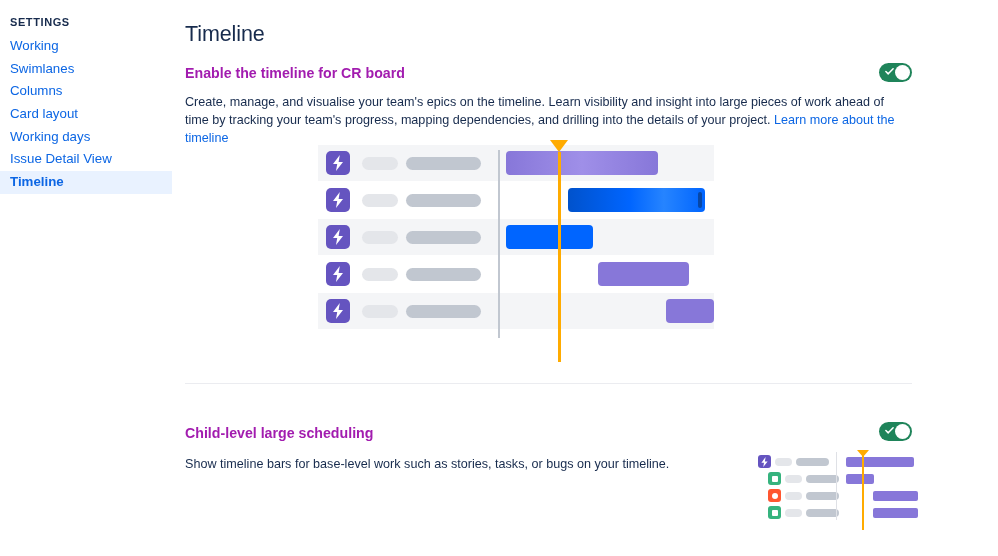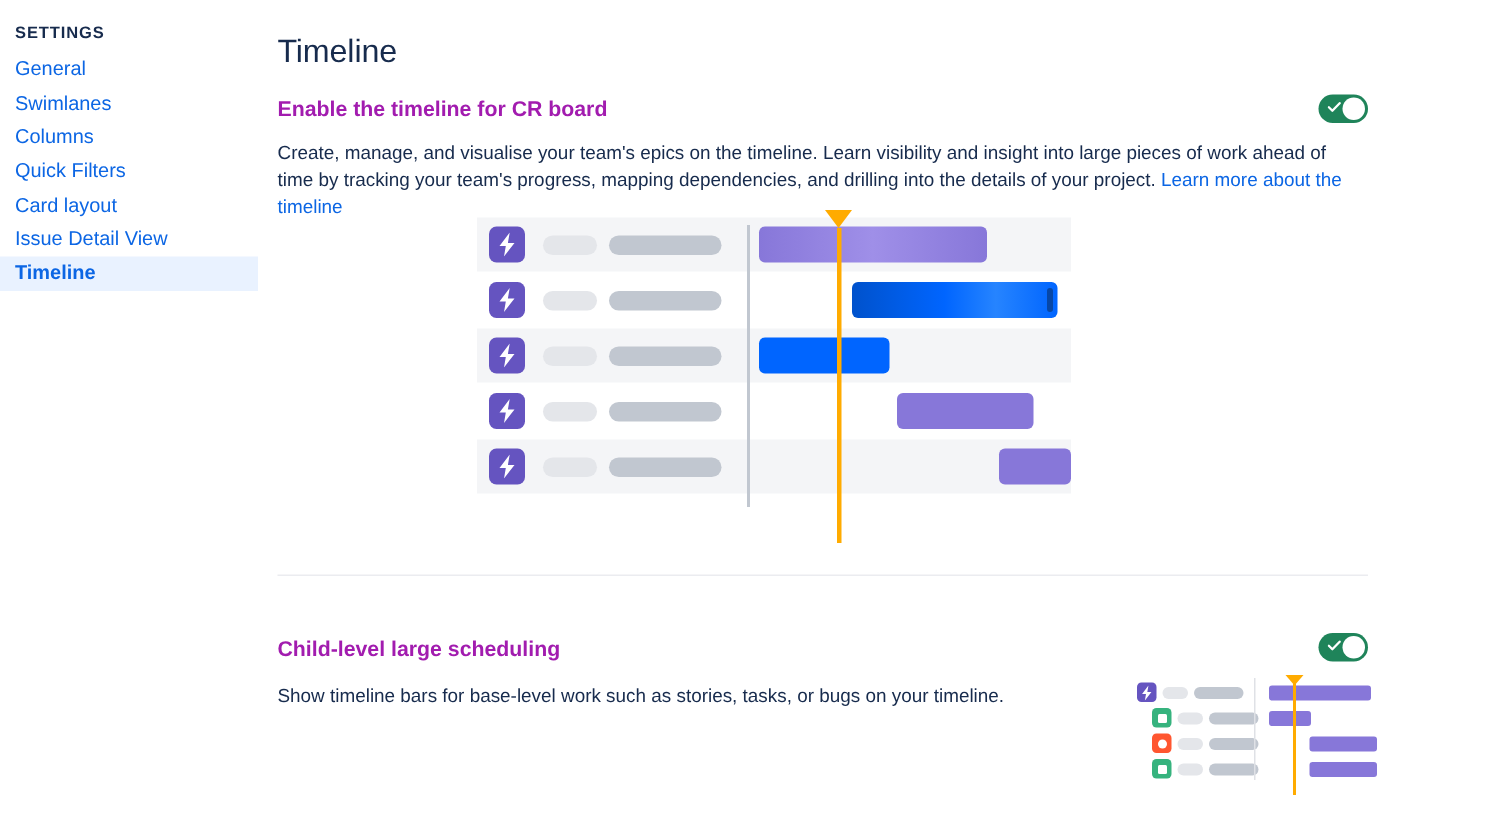--- a/index.html
+++ b/index.html
@@ -282,25 +282,25 @@
   }
 </style>
 </head>
 <body>
 
 <div class="page">
 
   <div class="sidebar">
     <div class="sidebar-heading">SETTINGS</div>
     <div class="nav-list">
-      <div class="nav-item">General</div>
+      <div class="nav-item">Working</div>
       <div class="nav-item">Swimlanes</div>
       <div class="nav-item">Columns</div>
-      <div class="nav-item">Quick Filters</div>
       <div class="nav-item">Card layout</div>
+      <div class="nav-item">Working days</div>
       <div class="nav-item">Issue Detail View</div>
       <div class="nav-item selected">Timeline</div>
     </div>
   </div>
 
   <div class="main">
 
     <div class="page-title">Timeline</div>
 
     <div class="section-heading sec1-heading">Enable the timeline for CR board</div>

